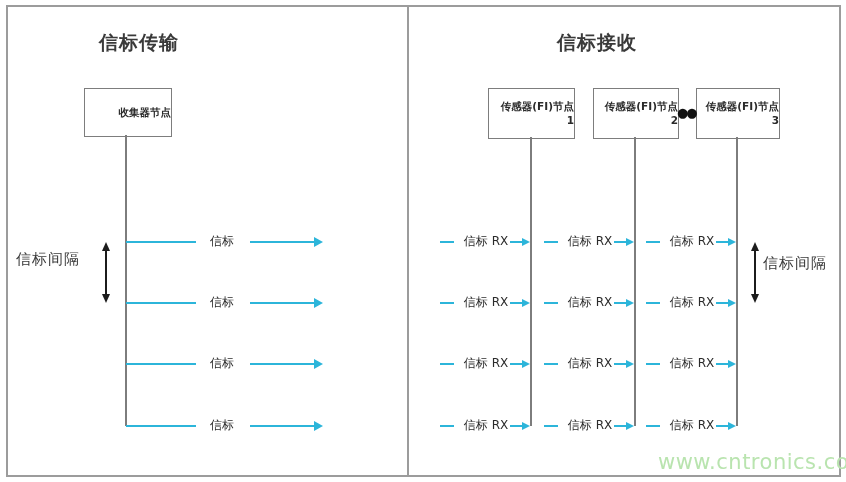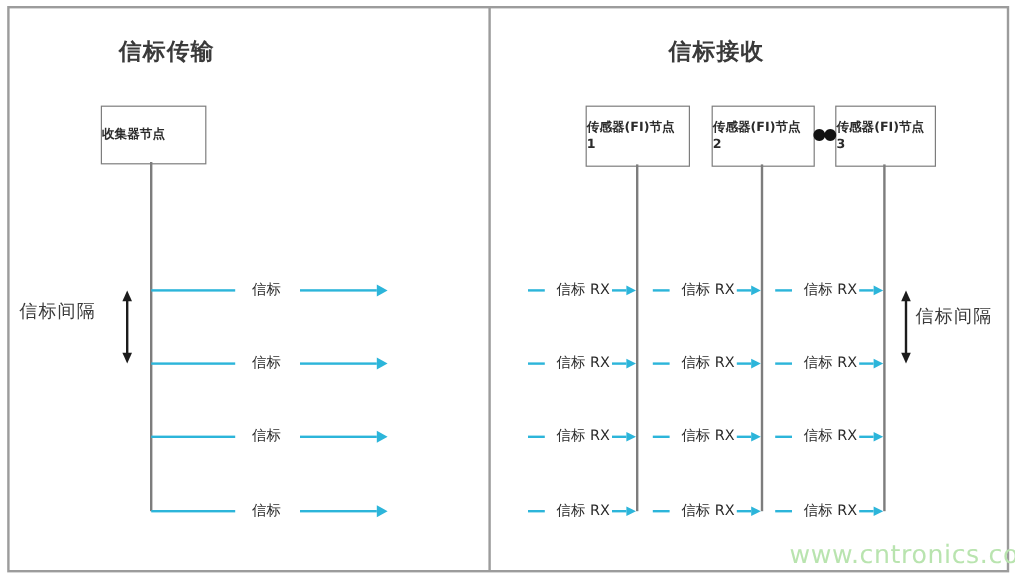--- a/index.html
+++ b/index.html
@@ -11,21 +11,21 @@
     --wm:#b9e4af;
   }
   html,body{margin:0;padding:0;background:#fff;}
   .canvas{
     position:relative;width:846px;height:482px;background:#fff;overflow:hidden;
     font-family:"DejaVu Sans","Liberation Sans",sans-serif;color:var(--text);
   }
   .outer{position:absolute;left:6px;top:5px;width:831px;height:468px;border:2px solid var(--border);background:transparent;}
   .divider{position:absolute;width:2px;background:var(--border);}
   .title{position:absolute;transform:translateX(-50%);font-size:19px;color:var(--text);letter-spacing:1px;white-space:nowrap;font-weight:bold;}
-  .node-box{position:absolute;border:1.5px solid var(--gray);background:#fff;display:flex;flex-direction:column;align-items:flex-start;justify-content:center;text-align:center;}
+  .node-box{position:absolute;border:1.5px solid var(--gray);background:#fff;display:flex;flex-direction:column;align-items:flex-end;justify-content:center;text-align:center;}
   .node-box .bl{font-size:10.5px;font-weight:bold;color:#2b2b2b;line-height:1.25;white-space:nowrap;}
   .gvline{position:absolute;width:1.5px;background:var(--gray);}
   .hline{position:absolute;height:2px;background:var(--cyan);}
   .blabel{position:absolute;font-size:12px;color:#2b2b2b;text-align:center;white-space:nowrap;}
   .tri-right{position:absolute;width:0;height:0;border-top:5px solid transparent;border-bottom:5px solid transparent;border-left:9px solid var(--cyan);}
   .tri-right-sm{position:absolute;width:0;height:0;border-top:4px solid transparent;border-bottom:4px solid transparent;border-left:8px solid var(--cyan);}
   .vshaft{position:absolute;width:2px;background:var(--black);}
   .tri-up{position:absolute;width:0;height:0;border-left:4px solid transparent;border-right:4px solid transparent;border-bottom:9px solid var(--black);}
   .tri-down{position:absolute;width:0;height:0;border-left:4px solid transparent;border-right:4px solid transparent;border-top:9px solid var(--black);}
   .interval-label{position:absolute;font-size:15px;color:var(--text);letter-spacing:1px;white-space:nowrap;}

